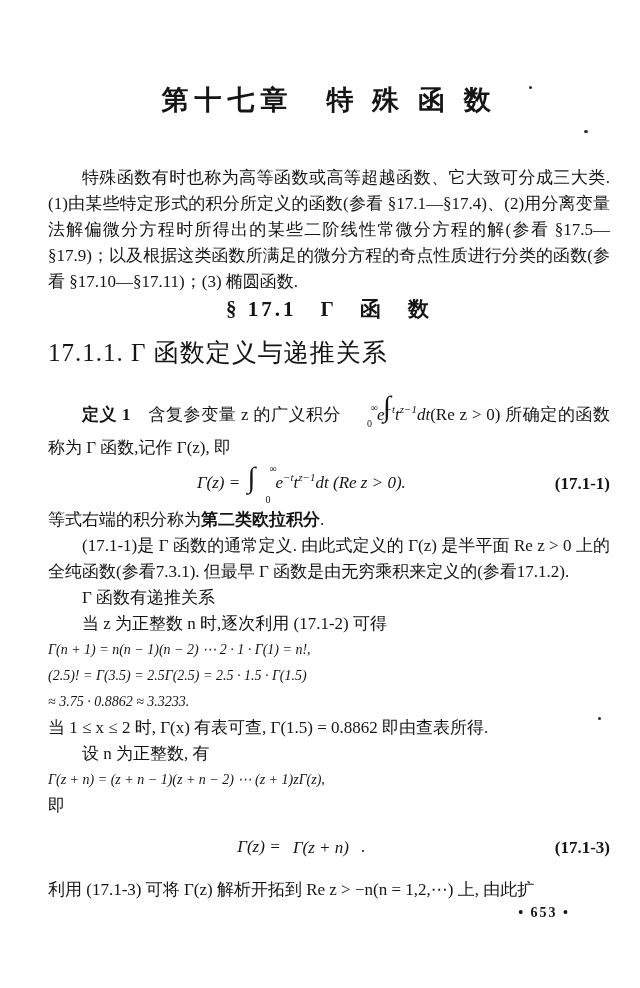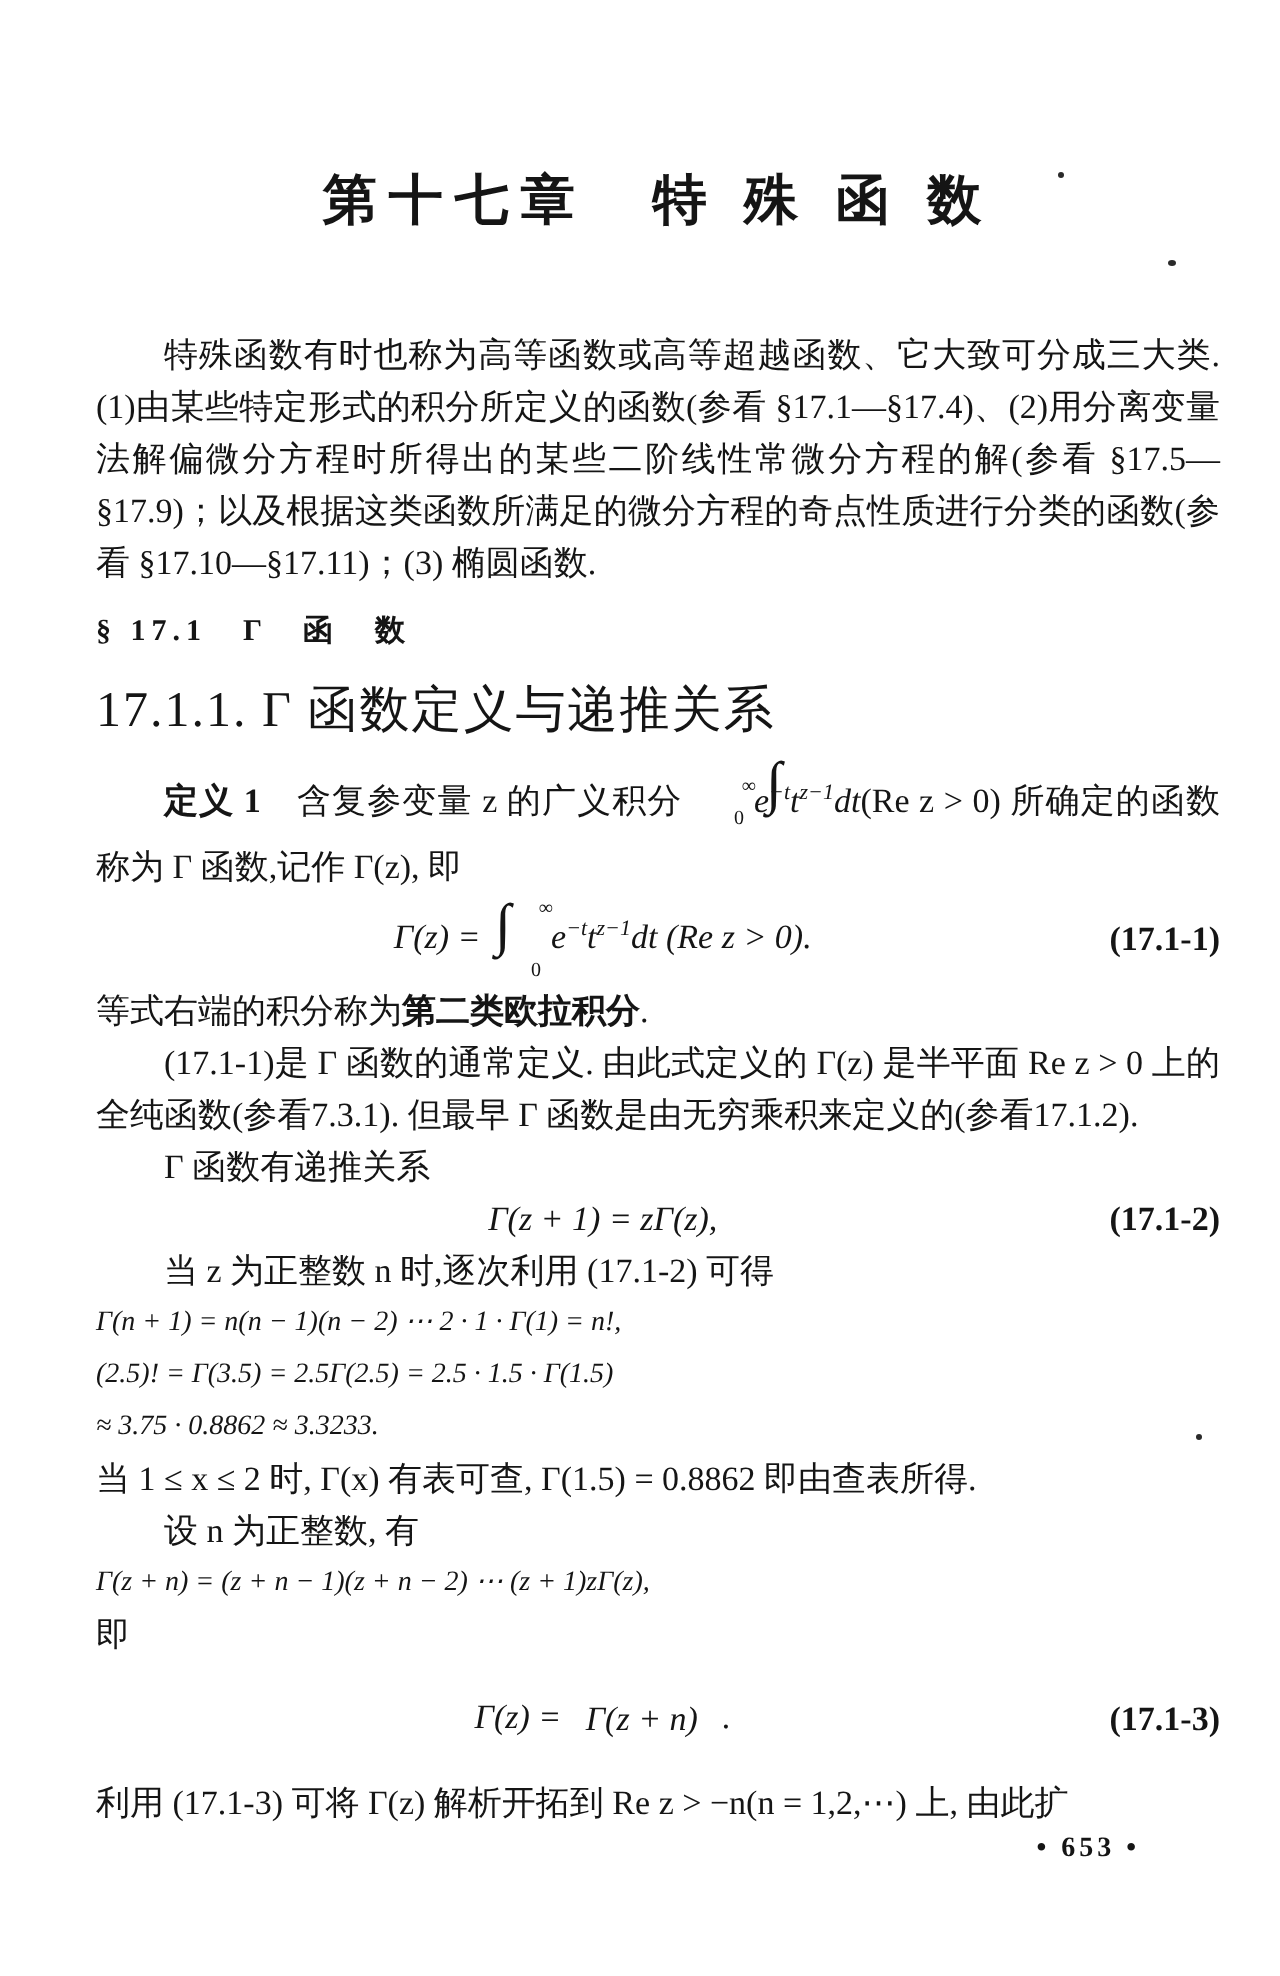--- a/index.html
+++ b/index.html
@@ -7,23 +7,23 @@
   body{
     background:#ffffff;color:#151515;
     font-family:"Liberation Serif","DejaVu Serif",serif;
     overflow:hidden;position:relative;
   }
   .page{padding:82px 30px 0 48px;position:relative;}
   .chapter-title{text-align:center;font-size:27px;font-weight:bold;letter-spacing:6px;}
   .para{font-size:17px;line-height:26px;text-align:justify;}
   .indent{text-indent:2em;}
   .mt-intro{margin-top:47px;}
-  .section-heading{margin-top:11px;text-align:left;font-size:15px;font-weight:bold;letter-spacing:3px;}
+  .section-heading{margin-top:0;text-align:center;font-size:21px;font-weight:bold;letter-spacing:3px;}
   .subsection-heading{margin-top:13px;font-size:25px;letter-spacing:1px;}
-  .def-para{margin-top:12px;}
+  .def-para{margin-top:28px;}
   b{font-weight:bold;}
   .math{font-style:italic;}
   sup{font-size:11px;line-height:0;}
   
   .int{display:inline-block;position:relative;width:27px;height:38px;vertical-align:middle;margin:0 2px;font-style:normal;}
   .int .s{position:absolute;left:1px;top:-4px;font-size:29px;}
   .int .u{position:absolute;right:-3px;top:-2px;font-size:10px;}
   .int .l{position:absolute;right:3px;bottom:-2px;font-size:10px;}
   
   .frow{display:flex;align-items:center;font-size:17px;}
@@ -63,24 +63,20 @@
     <div class="fbody"><span class="math">Γ(z) = </span><span class="int"><span class="s">∫</span><span class="u">∞</span><span class="l">0</span></span><span class="math"><span>e</span><sup>−t</sup><span>t</span><sup>z−1</sup><span>dt</span></span><span class="math">  (Re z &gt; 0).</span></div>
     <div class="flabel">(17.1-1)</div>
   </div>
 
   <div class="para"><span>等式右端的积分称为</span><b>第二类欧拉积分</b><span>.</span></div>
 
   <div class="para indent">(17.1-1)是 Γ 函数的通常定义. 由此式定义的 Γ(z) 是半平面 Re z &gt; 0 上的全纯函数(参看7.3.1). 但最早 Γ 函数是由无穷乘积来定义的(参看17.1.2).</div>
 
   <div class="para indent">Γ 函数有递推关系</div>
 
-  <div class="frow f2">
-    <div class="fbody math">Γ(z + 1) = zΓ(z),</div>
-    <div class="flabel">(17.1-2)</div>
-  </div>
 
   <div class="para indent">当 z 为正整数 n 时,逐次利用 (17.1-2) 可得</div>
 
   <div class="fplain math">Γ(n + 1) = n(n − 1)(n − 2) ⋯ 2 · 1 · Γ(1) = n!,</div>
 
 
   <div class="fplain math">(2.5)! = Γ(3.5) = 2.5Γ(2.5) = 2.5 · 1.5 · Γ(1.5)</div>
   <div class="fplain math example2">≈ 3.75 · 0.8862 ≈ 3.3233.</div>
 
   <div class="para">当 1 ≤ x ≤ 2 时, Γ(x) 有表可查, Γ(1.5) = 0.8862 即由查表所得.</div>

